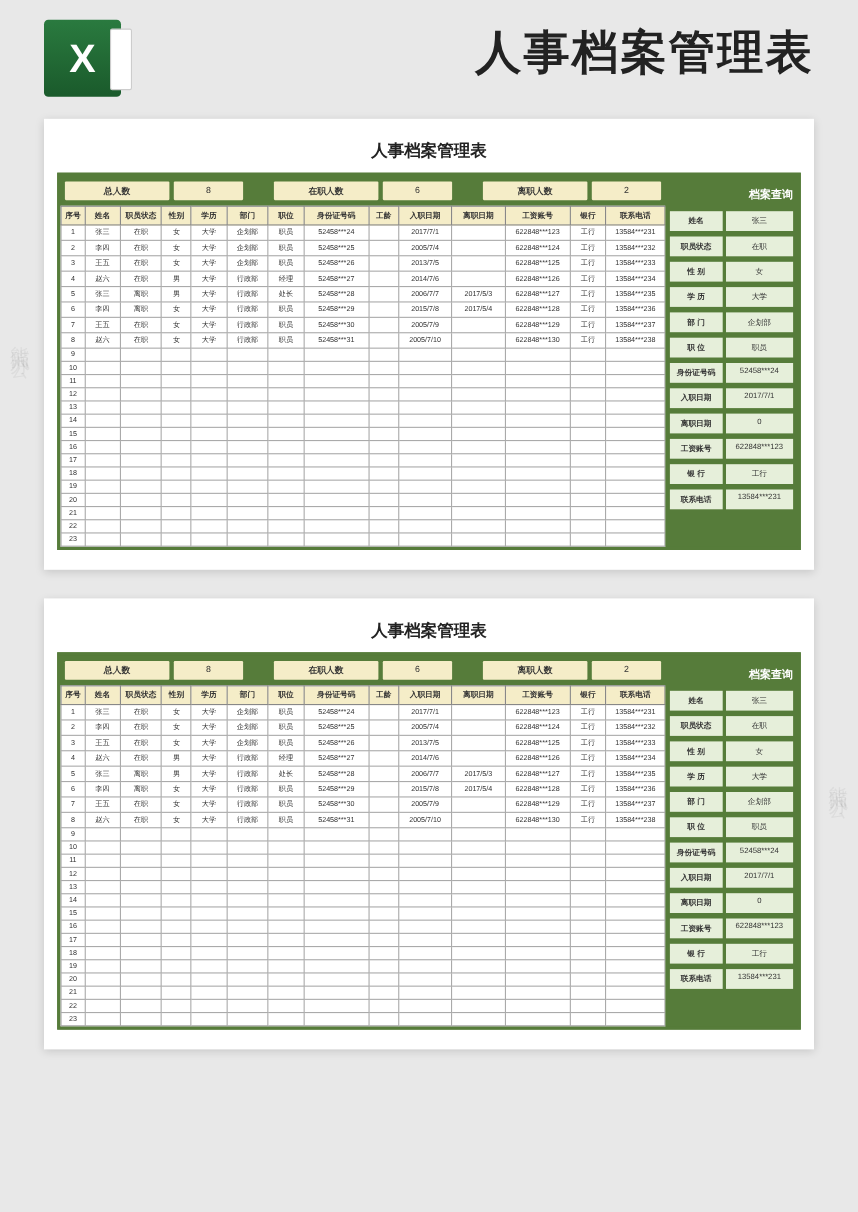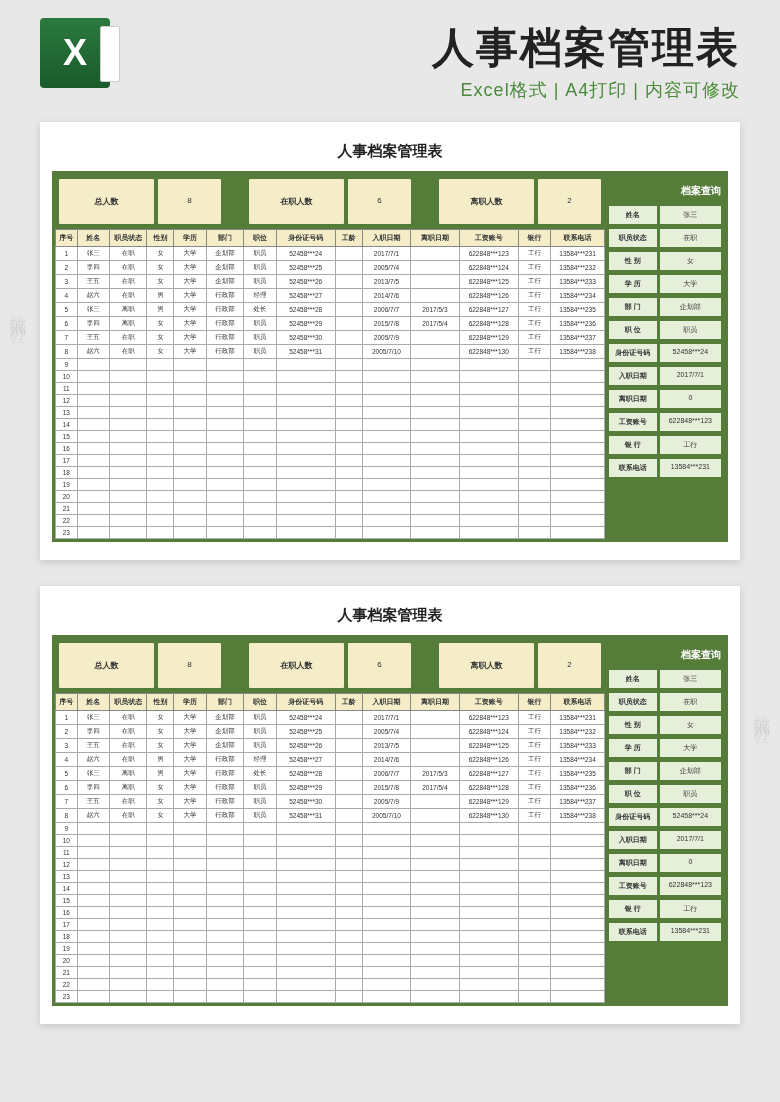--- a/index.html
+++ b/index.html
@@ -105,21 +105,21 @@
     display: flex;
     padding: 5px 4px 5px 4px;
     gap: 4px;
     background: #567c3a;
     font-size: 8px;
   }
   .summary-cell {
     background: #f5edc8;
     color: #333;
     text-align: center;
-    padding: 17px 0;
+    padding: 3px 0;
     border-radius: 1px;
   }
   .summary-label { flex: 1.2; font-weight: bold; }
   .summary-val { flex: 0.8; }
   .summary-gap { width: 20px; }
   table.grid {
     width: 100%;
     border-collapse: collapse;
     background: #fff;
     font-size: 7px;
@@ -194,21 +194,20 @@
 
 <div class="watermark wm-left">熊猫办公</div>
 <div class="watermark wm-right">熊猫办公</div>
 
 <div class="header">
   <div class="excel-icon">
     <span class="excel-x">X</span>
   </div>
   <div class="header-text">
     <div class="header-title">人事档案管理表</div>
-    <div class="header-sub">Excel格式 | A4打印 | 内容可修改</div>
   </div>
 </div>
 
 <div class="pages">
   <div class="page">
     <div class="sheet-title">人事档案管理表</div>
     <div class="sheet-wrap">
       <div class="left-col">
         <div class="summary-row">
           <div class="summary-cell summary-label">总人数</div>

